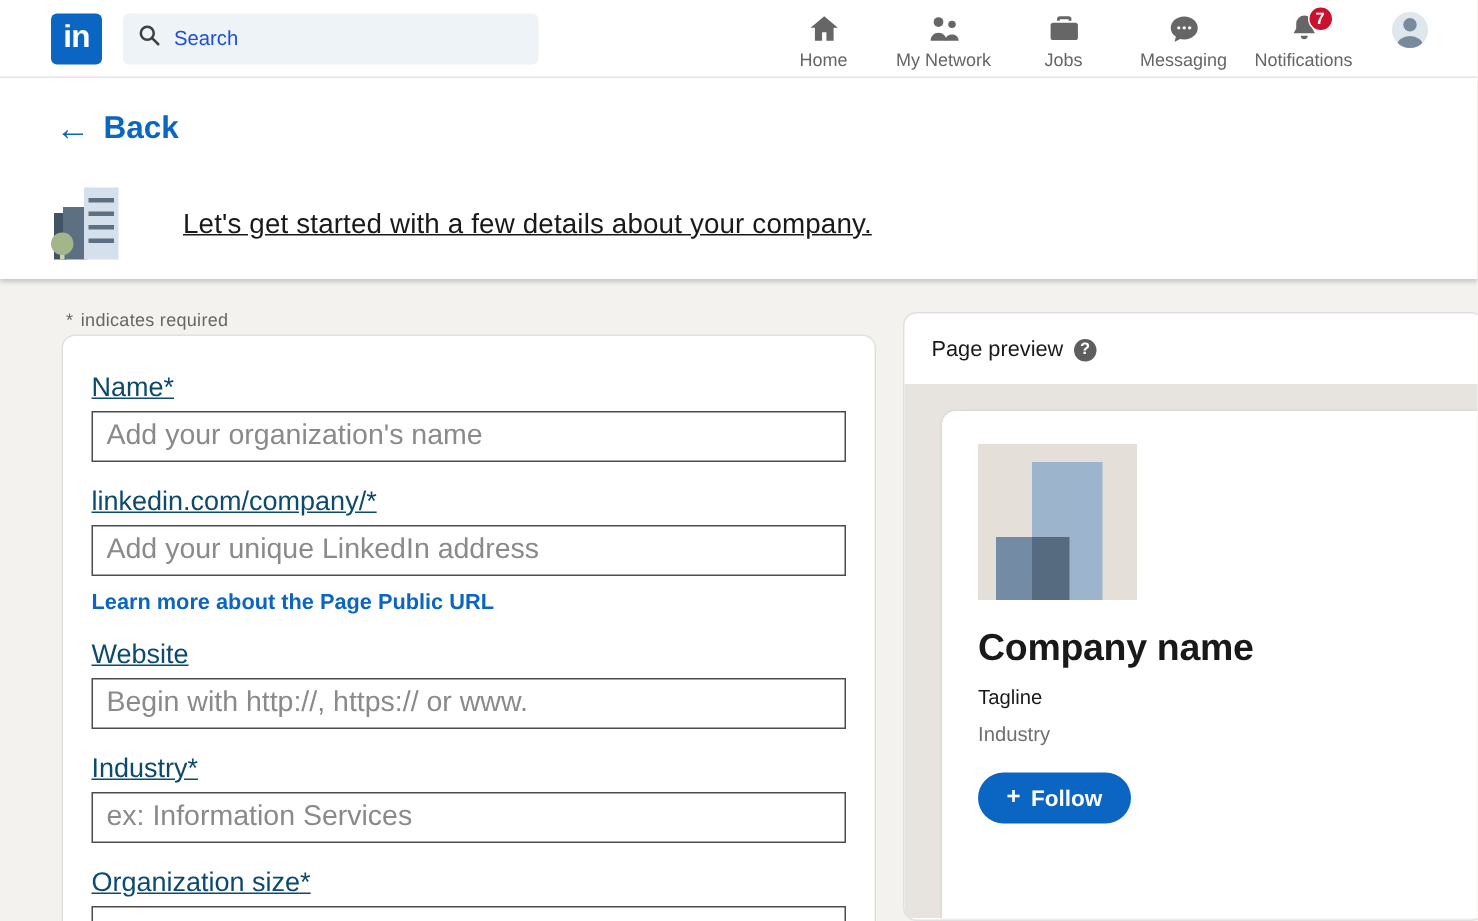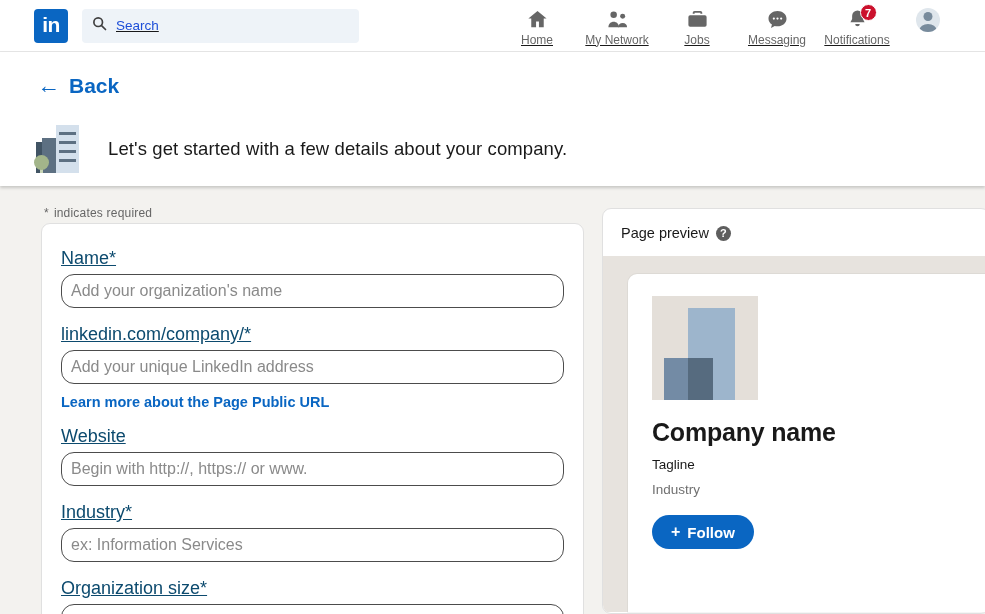--- a/index.html
+++ b/index.html
@@ -14,23 +14,22 @@
     -webkit-font-smoothing: antialiased;
   }
 
   
   .global-nav {
     position: relative;
     height: 52px;
     background: #ffffff;
     display: flex;
     align-items: center;
-    padding: 0 26px 0 34px;
+    padding: 0 14px 0 34px;
     border-bottom: 1px solid #e6e6e6;
-    text-decoration: underline;
   }
 
   .li-logo {
     width: 34px;
     height: 34px;
     background: #0a66c2;
     border-radius: 4px;
     flex: 0 0 auto;
     position: relative;
   }
@@ -169,23 +168,24 @@
   .back-arrow {
     font-size: 23px;
     line-height: 1;
     display: block;
     margin-top: -2px;
   }
 
   .intro-row {
     display: flex;
     align-items: center;
-    gap: 22px;
+    gap: 36px;
     margin-left: 34px;
     margin-top: 27px;
+    text-decoration: underline;
   }
 
   .bldg {
     width: 52px;
     height: 48px;
     position: relative;
     flex: 0 0 auto;
   }
   .bldg .tower {
     position: absolute;
@@ -276,23 +276,23 @@
     font-size: 18px;
     color: #0c4a6e;
     margin-bottom: 5px;
     display: block;
     text-decoration: underline;
   }
   .field-input {
     width: 100%;
     height: 32px;
     border: 1px solid #4c4c4c;
-    border-radius: 13px;
+    border-radius: 0;
     padding: 16px 9px;
-    font-size: 16px;
+    font-size: 19px;
     font-family: "Liberation Sans", sans-serif;
     color: rgba(0,0,0,0.9);
     background: #fff;
     outline: none;
   }
   .field-input::placeholder { color: #8a8a8a; }
 
   .learn-link {
     display: block;
     color: #0a66c2;

